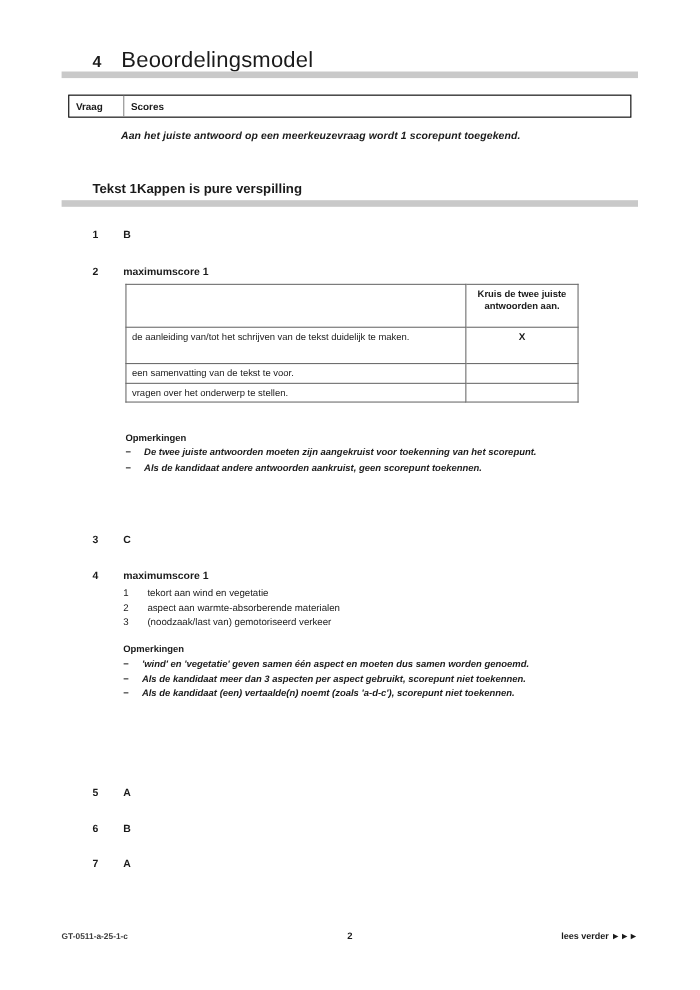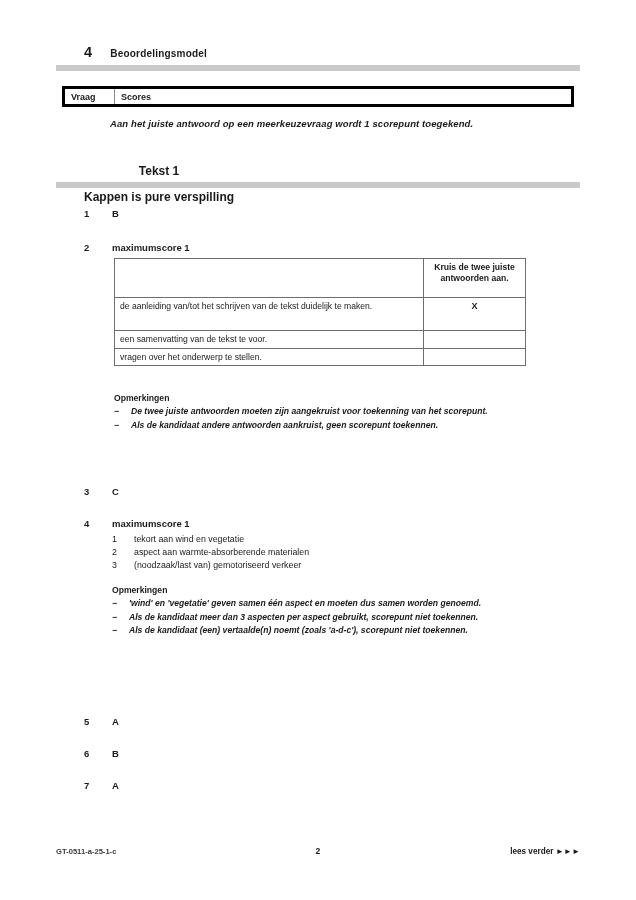--- a/index.html
+++ b/index.html
@@ -31,41 +31,41 @@
     display: flex;
     align-items: baseline;
     gap: 18px;
   }
   .chapter-num {
     font-size: 14.5px;
     font-weight: bold;
     letter-spacing: .2px;
   }
   .chapter-title {
-    font-size: 10px;
-    font-weight: bold;
+    font-size: 20px;
+    font-weight: normal;
     letter-spacing: .2px;
   }
   .rule-grey {
     position: absolute;
     left: 56px;
     width: 524px;
     height: 6px;
     background: #c9c9c9;
   }
   .rule-chapter { top: 65px; }
 
   
   .vas-bar {
     position: absolute;
     left: 62px;
     top: 86px;
     width: 512px;
     height: 21px;
-    border: 3px solid #000000;
+    border: 1px solid #000000;
     box-sizing: border-box;
     display: flex;
     align-items: stretch;
   }
   .vas-cell {
     display: flex;
     align-items: center;
     font-size: 9px;
     font-weight: bold;
     box-sizing: border-box;
@@ -95,23 +95,21 @@
     font-weight: bold;
     letter-spacing: .1px;
   }
 
   
   .tekst-head {
     position: absolute;
     left: 84px;
     top: 164px;
     display: flex;
-    gap: 12px;
     align-items: center;
-    flex-direction: column;
   }
   .tekst-label {
     font-size: 12px;
     font-weight: bold;
   }
   .tekst-title {
     font-size: 12px;
     font-weight: bold;
   }
   .rule-tekst { top: 182px; }

